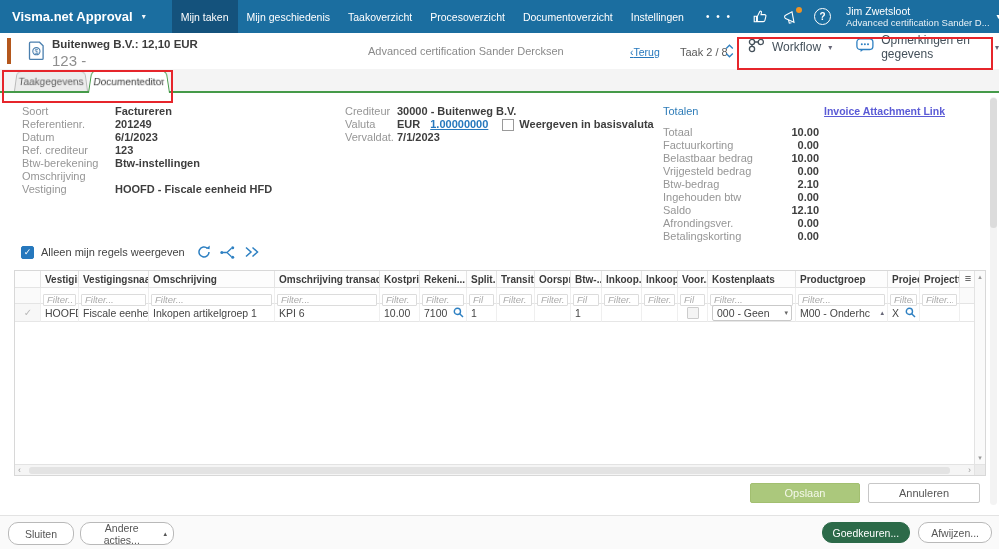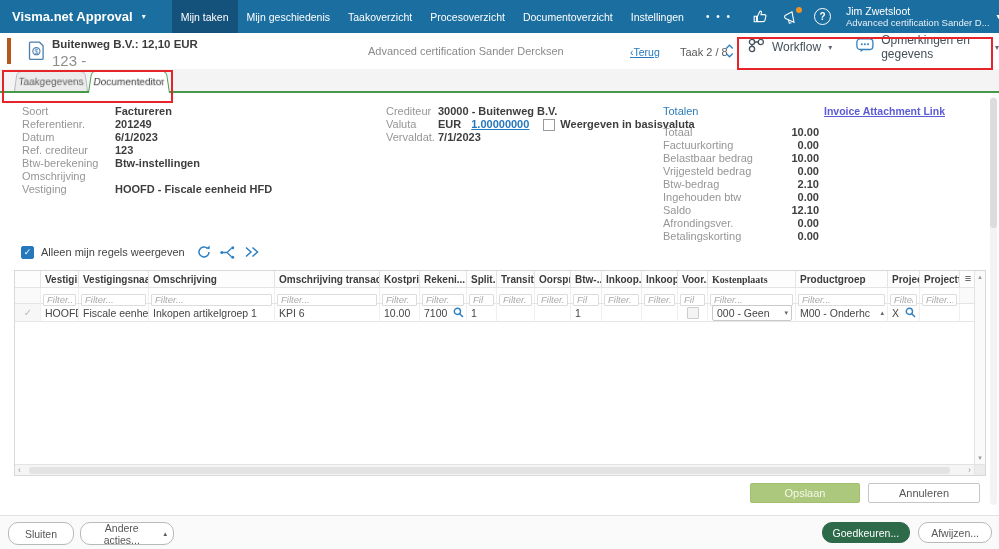--- a/index.html
+++ b/index.html
@@ -51,21 +51,21 @@
   .tab.active{bottom:0;height:24px;background:#fff;border-color:#459a49;color:#3a3a3a;z-index:3;}
 
   
   .content{position:absolute;top:93px;left:0;right:0;height:422px;background:#fff;}
 
   .form-left{position:absolute;left:22px;top:13px;display:grid;grid-template-columns:93px auto;row-gap:2px;font-size:11px;line-height:11px;}
   .flabel{color:#969696;}
   .fvalue{color:#3e3e3e;font-weight:600;}
   .form-mid{position:absolute;left:345px;top:13px;font-size:11px;line-height:11px;}
   .mrow{display:flex;align-items:center;margin-bottom:2px;height:11px;}
-  .mrow .flabel{width:52px;flex-shrink:0;margin-left:41px;}
+  .mrow .flabel{width:52px;flex-shrink:0;}
   .rate-link{color:#2678bd;text-decoration:underline;font-weight:600;margin-left:10px;cursor:pointer;}
   .cbx-empty{width:10px;height:10px;border:1px solid #9a9a9a;background:#fff;margin:0 5px 0 14px;flex-shrink:0;cursor:pointer;}
   .cbx-label{color:#3e3e3e;font-weight:600;}
 
   .form-right{position:absolute;left:663px;top:13px;width:282px;font-size:11px;line-height:11px;}
   .totals-head{display:flex;justify-content:space-between;align-items:flex-start;}
   .totals-title{color:#2e7cb8;}
   .totals-link{color:#5b5bd6;font-weight:bold;text-decoration:underline;font-size:10.5px;cursor:pointer;}
   .totals-grid{margin-top:10px;display:grid;grid-template-columns:118px 38px;row-gap:2px;}
   .tlabel{color:#969696;}
@@ -332,21 +332,21 @@
             <div class="hcell" style="width: 105px;">Omschrijving transactie ...</div>
             <div class="hcell" style="width: 40px;">Kostpri...</div>
             <div class="hcell" style="width: 47px;">Rekeni...</div>
             <div class="hcell" style="width: 30px;">Split...</div>
             <div class="hcell" style="width: 38px;">Transit...</div>
             <div class="hcell" style="width: 36px;">Oorspr...</div>
             <div class="hcell" style="width: 31px;">Btw-...</div>
             <div class="hcell" style="width: 40px;">Inkoop...</div>
             <div class="hcell" style="width: 36px;">Inkoop...</div>
             <div class="hcell" style="width: 30px;">Voor...</div>
-            <div class="hcell" style="width: 88px; font-family: Liberation Serif, serif;">Kostenplaats</div>
+            <div class="hcell" style="width: 88px;">Kostenplaats</div>
             <div class="hcell" style="width: 92px;">Productgroep</div>
             <div class="hcell" style="width: 32px;">Projec...</div>
             <div class="hcell" style="width: 40px;">Projectta...</div>
             <div class="hcell menucol" style="width: 16px;">≡</div>
           </div>
         <div class="frow">
             <div class="fcell fcell-empty" style="width: 26px;"></div>
             <div class="fcell" style="width: 38px;"><input class="filter-input" placeholder="Filter..." style=""></div>
             <div class="fcell" style="width: 70px;"><input class="filter-input" placeholder="Filter..." style=""></div>
             <div class="fcell" style="width: 126px;"><input class="filter-input" placeholder="Filter..." style=""></div>

